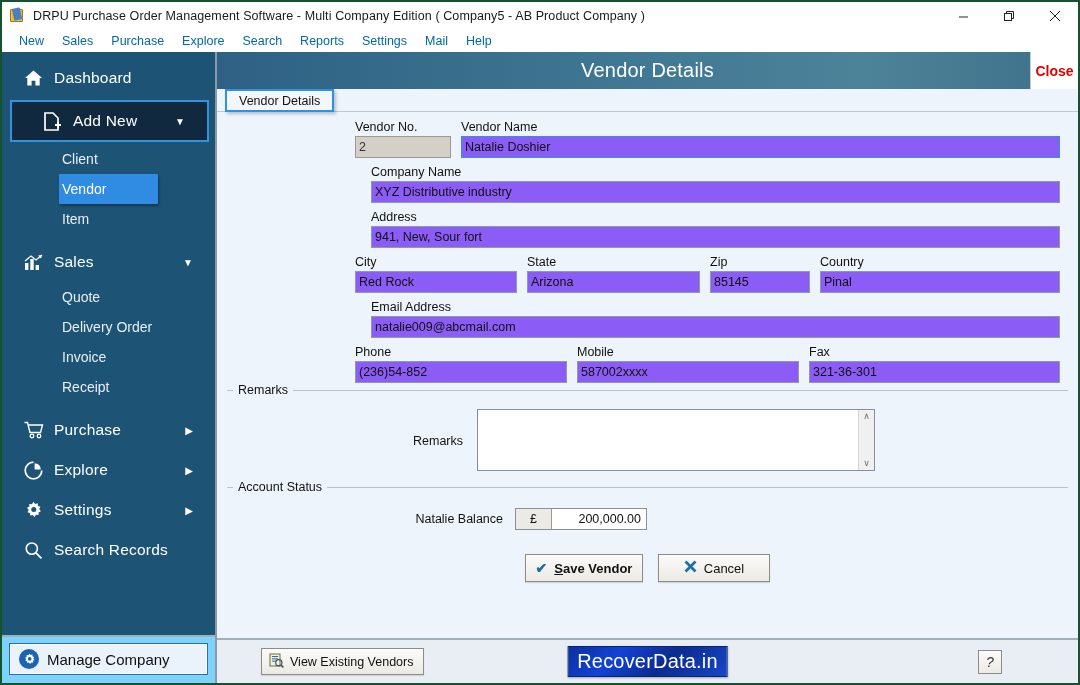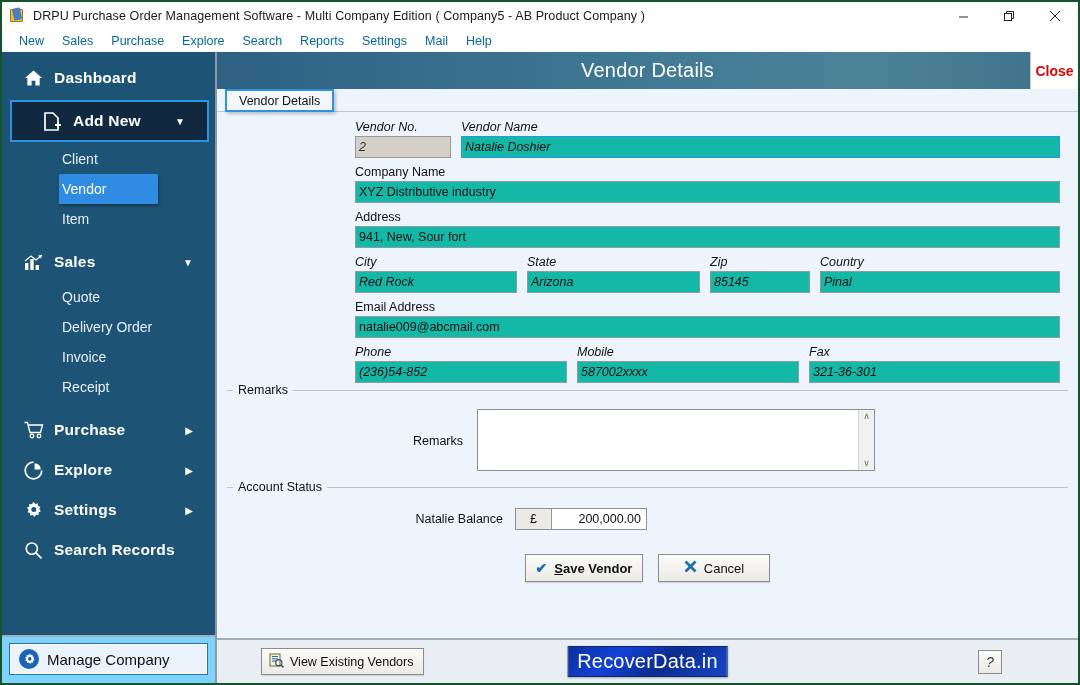--- a/index.html
+++ b/index.html
@@ -87,21 +87,21 @@
     height: 40px; padding-left: 22px;
     color: #ffffff;
     cursor: default;
     position: relative;
   }
   .side-row .ic {
     width: 30px; flex: 0 0 30px;
     display: flex; align-items: center; justify-content: flex-start;
   }
   .side-row .lbl {
-    font-size: 15.5px; font-weight: bold; letter-spacing: .2px;
+    font-size: 15.5px; font-weight: normal; letter-spacing: .2px;
   }
   .side-row .car {
     position: absolute; right: 22px; top: 50%;
     transform: translateY(-50%);
     font-size: 10px; color: #ffffff;
   }
   .side-row.selected-box {
     background: #10293f;
     border: 2px solid #2f93e0;
     margin: 2px 6px 2px 8px;
@@ -190,35 +190,35 @@
     position: relative;
     min-height: 0;
     overflow: hidden;
   }
   .fields {
     padding: 8px 18px 0 138px;
   }
   .lbl-sm { font-size: 12.5px; color: #111; margin-bottom: 2px; display:block; }
   .inp {
     height: 22px; width: 100%;
-    background: #14b8a6;
+    background: #8b5cf6;
     border: 1px solid #8e9aa6;
     font-size: 12.5px;
     color: #111;
     padding: 0 3px;
     line-height: 20px;
     display: flex; align-items: center;
     font-family: "Liberation Sans", sans-serif;
   }
   .inp.focused { border: 1px solid #2f93e0; }
   .inp.readonly { background: #d4d0c8; border: 1px solid #9a9a94; color: #333; }
   .row { display: flex; margin-bottom: 7px; }
-  .row .cell { margin-right: 10px; font-style: italic; }
+  .row .cell { margin-right: 10px; }
   .row .cell:last-child { margin-right: 0; }
-  .mb6 { margin-bottom: 7px; }
+  .mb6 { margin-bottom: 7px; margin-left: 16px; }
 
   
   .group {
     margin: 6px 10px 0 10px;
     border-top: 1px solid #b9c3cd;
     position: relative;
     padding-top: 10px;
   }
   .group > .gtitle {
     position: absolute; top: -8px; left: 6px;

